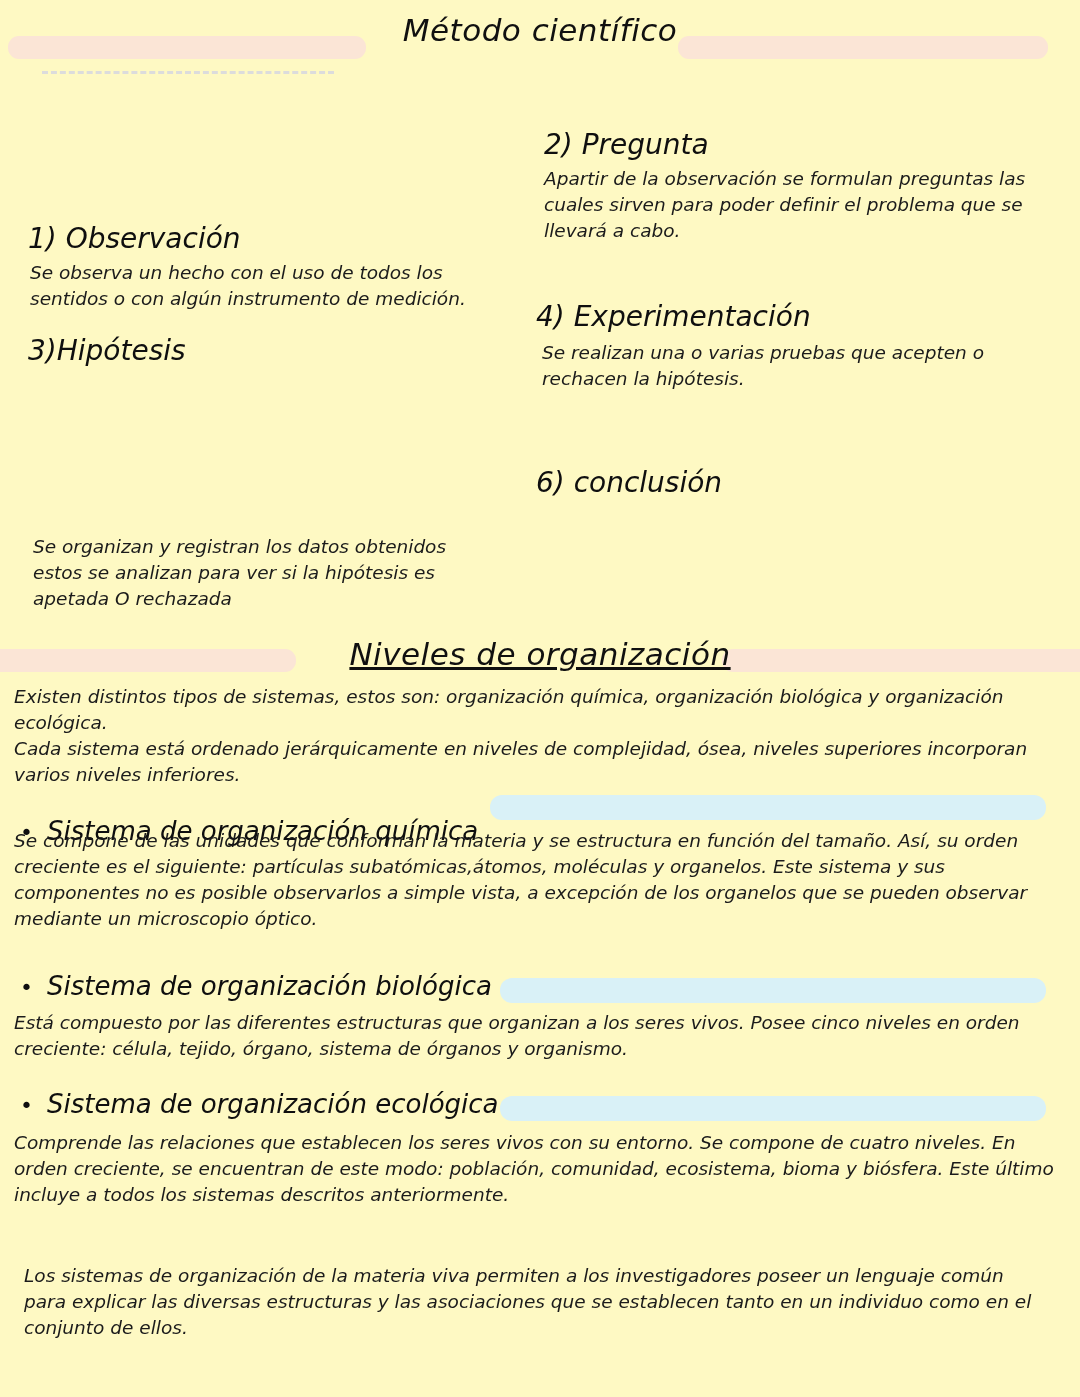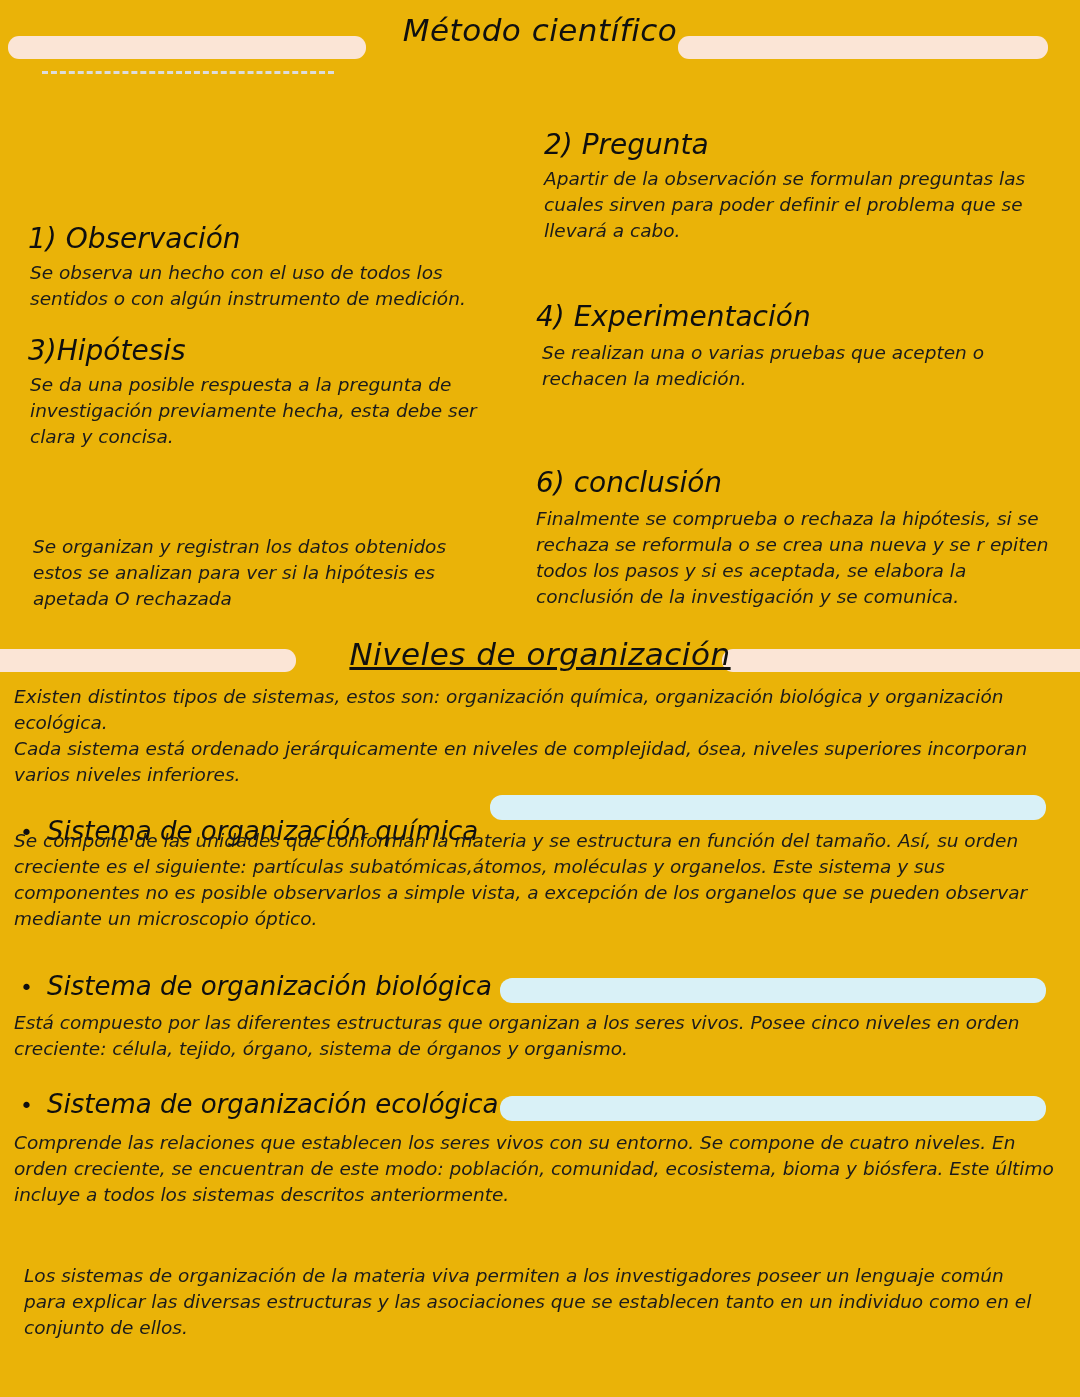--- a/index.html
+++ b/index.html
@@ -1,19 +1,19 @@
 <!DOCTYPE html>
 <html lang="es"><head>
 <meta charset="utf-8">
 <style>
   html,body{margin:0;padding:0;background:#ffffff;}
   .page{
     position:relative;
     width:1080px;height:1397px;
-    background:#eab308;
+    background:#fef9c3;
     font-family:"DejaVu Sans",sans-serif;
     font-style:italic;
     color:#161616;
     overflow:hidden;
   }
   .hl{position:absolute;background:#fbe5d6;height:23px;border-radius:11px;z-index:0;}
   .hl-blue{position:absolute;background:#d9f1f7;height:25px;border-radius:12px;z-index:0;}
   .doc-title{
     position:absolute;left:0;right:0;text-align:center;
     font-size:31px;letter-spacing:0.5px;z-index:1;color:#101010;
@@ -44,29 +44,27 @@
   <div class="dashed-line" style="left:42px;top:71px;width:292px;"></div>
 
 
   <div class="step-heading" style="left:28px;top:222px;">1) Observación</div>
   <div class="body-text" style="left:30px;top:260px;width:452px;">Se observa un hecho con el uso de todos los sentidos o con algún instrumento de medición.</div>
 
   <div class="step-heading" style="left:544px;top:128px;">2) Pregunta</div>
   <div class="body-text" style="left:544px;top:166px;width:512px;">Apartir de la observación se formulan preguntas las cuales sirven para poder definir el problema que se llevará a cabo.</div>
 
   <div class="step-heading" style="left:28px;top:334px;">3)Hipótesis</div>
-  <div class="body-text" style="left:30px;top:372px;width:452px;">Se da una posible respuesta a la pregunta de investigación previamente hecha, esta debe ser clara y concisa.</div>
 
   <div class="step-heading" style="left:536px;top:300px;">4) Experimentación</div>
-  <div class="body-text" style="left:542px;top:340px;width:500px;">Se realizan una o varias pruebas que acepten o rechacen la medición.</div>
+  <div class="body-text" style="left:542px;top:340px;width:500px;">Se realizan una o varias pruebas que acepten o rechacen la hipótesis.</div>
 
   <div class="body-text" style="left:33px;top:534px;width:462px;">Se organizan y registran los datos obtenidos estos se analizan para ver si la hipótesis es apetada O rechazada</div>
 
   <div class="step-heading" style="left:536px;top:466px;">6) conclusión</div>
-  <div class="body-text" style="left:536px;top:506px;width:522px;">Finalmente se comprueba o rechaza la hipótesis, si se rechaza se reformula o se crea una nueva y se r epiten todos los pasos y si es aceptada, se elabora la conclusión de la investigación y se comunica.</div>
 
   <div class="hl" style="left:0px;top:649px;width:296px;border-radius:0 11px 11px 0;"></div>
   <div class="hl" style="left:722px;top:649px;width:358px;border-radius:11px 0 0 11px;"></div>
   <div class="doc-title" style="top:636px;text-decoration:underline;">Niveles de organización</div>
 
   <div class="body-text para" style="left:14px;top:684px;width:1050px;">
     <p>Existen distintos tipos de sistemas, estos son: organización química, organización biológica y organización ecológica.</p>
     <p>Cada sistema está ordenado jerárquicamente en niveles de complejidad, ósea, niveles superiores incorporan varios niveles inferiores.</p>
   </div>
 

